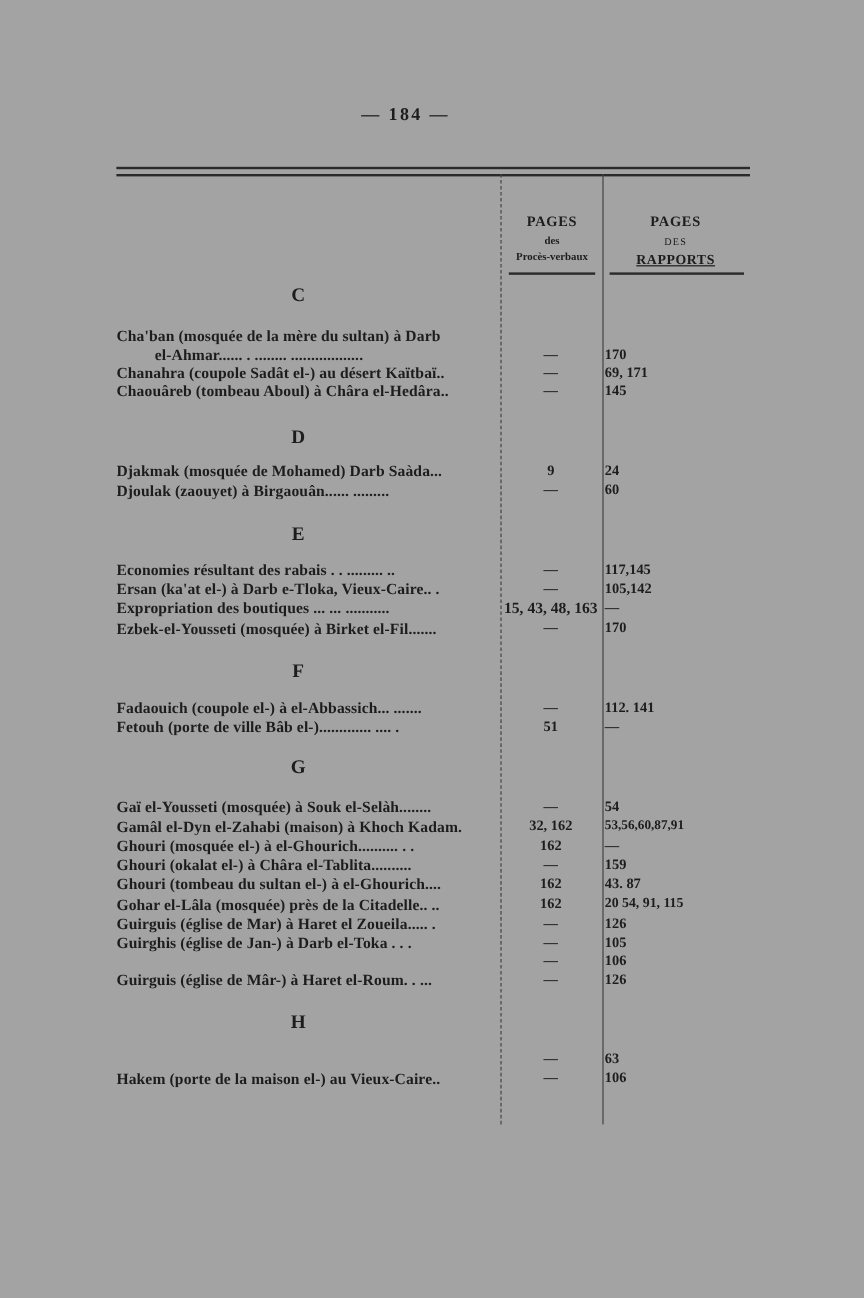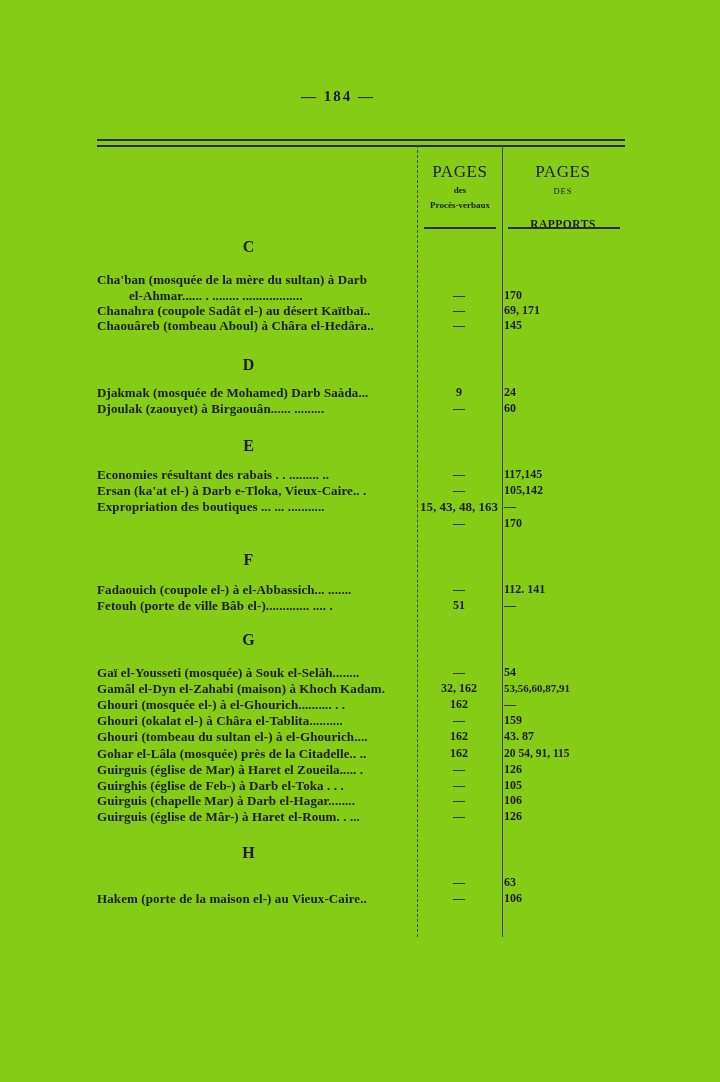--- a/index.html
+++ b/index.html
@@ -1,19 +1,19 @@
 <!DOCTYPE html>
 <html><head>
 <meta charset="utf-8">
 <style>
   html,body{margin:0;padding:0;}
   .page{
     position:relative;
     width:720px;height:1082px;
-    background:#84cc16;
+    background:#a3a3a3;
     font-family:"Liberation Serif","DejaVu Serif",serif;
     color:#1d1d1d;
     overflow:hidden;
   }
   .pageno{
     position:absolute;top:88px;left:0;width:676px;
     text-align:center;font-size:15px;font-weight:700;letter-spacing:2px;
   }
   
   .double-rule{
@@ -24,24 +24,24 @@
     position:absolute;left:417px;top:145px;height:792px;width:0;
     border-left:1px dashed #454545;
   }
   .vline-rp{
     position:absolute;left:502px;top:145px;height:792px;width:0;
     border-left:1px solid #454545;
   }
   .hdr{position:absolute;top:161px;text-align:center;line-height:1.25;}
   .hdr-pv{left:418px;width:84px;}
   .hdr-rp{left:503px;width:120px;}
-  .h-big{font-size:17px;font-weight:400;letter-spacing:.6px;display:block;}
+  .h-big{font-size:12px;font-weight:700;letter-spacing:.6px;display:block;margin-top:16px;}
   .h-small{font-size:9px;font-weight:700;display:block;margin-top:3px;}
   .h-caps{font-size:8.5px;font-weight:400;letter-spacing:1px;display:block;margin-top:4px;}
-  .h-bold{font-size:11.5px;font-weight:700;letter-spacing:.5px;display:block;margin-top:20px;}
+  .h-bold{font-size:11.5px;font-weight:700;letter-spacing:.5px;display:block;margin-top:3px;text-decoration:underline;}
   .hrule-pv{position:absolute;left:424px;top:227px;width:72px;border-top:2px solid #2a2a2a;}
   .hrule-rp{position:absolute;left:508px;top:227px;width:112px;border-top:2px solid #2a2a2a;}
   
   .sec{
     position:absolute;left:97px;width:304px;
     text-align:center;font-size:16px;font-weight:700;letter-spacing:1px;
   }
   .row{
     position:absolute;left:97px;width:528px;height:16px;
     font-size:13px;font-weight:700;white-space:nowrap;line-height:15px;
@@ -117,20 +117,21 @@
     <span class="e">Ersan (ka'at el-) à Darb e-Tloka, Vieux-Caire.. .</span>
     <span class="pv">—</span>
     <span class="rp">105,142</span>
   </div>
   <div class="row" style="top:499px">
     <span class="e">Expropriation des boutiques ... ... ...........</span>
     <span class="pv" style="font-size:13px">15, 43, 48, 163</span>
     <span class="rp">—</span>
   </div>
   <div class="row" style="top:516px">
+    <span class="e">Ezbek-el-Yousseti (mosquée) à Birket el-Fil.......</span>
     <span class="pv">—</span>
     <span class="rp">170</span>
   </div>
 
   <div class="sec" style="top:551px">F</div>
   <div class="row" style="top:582px">
     <span class="e">Fadaouich (coupole el-) à el-Abbassich... .......</span>
     <span class="pv">—</span>
     <span class="rp">112. 141</span>
   </div>
@@ -170,26 +171,25 @@
     <span class="e">Gohar el-Lâla (mosquée) près de la Citadelle.. ..</span>
     <span class="pv">162</span>
     <span class="rp" style="font-size:11.5px">20 54, 91, 115</span>
   </div>
   <div class="row" style="top:762px">
     <span class="e">Guirguis (église de Mar) à Haret el Zoueila..... .</span>
     <span class="pv">—</span>
     <span class="rp">126</span>
   </div>
   <div class="row" style="top:778px">
-    <span class="e">Guirghis (église de Feb-) à Darb el-Toka . . .</span>
+    <span class="e">Guirghis (église de Jan-) à Darb el-Toka . . .</span>
     <span class="pv">—</span>
     <span class="rp">105</span>
   </div>
   <div class="row" style="top:793px">
-    <span class="e">Guirguis (chapelle Mar) à Darb el-Hagar........</span>
     <span class="pv">—</span>
     <span class="rp">106</span>
   </div>
   <div class="row" style="top:809px">
     <span class="e">Guirguis (église de Mâr-) à Haret el-Roum. . ...</span>
     <span class="pv">—</span>
     <span class="rp">126</span>
   </div>
 
   <div class="sec" style="top:844px">H</div>

